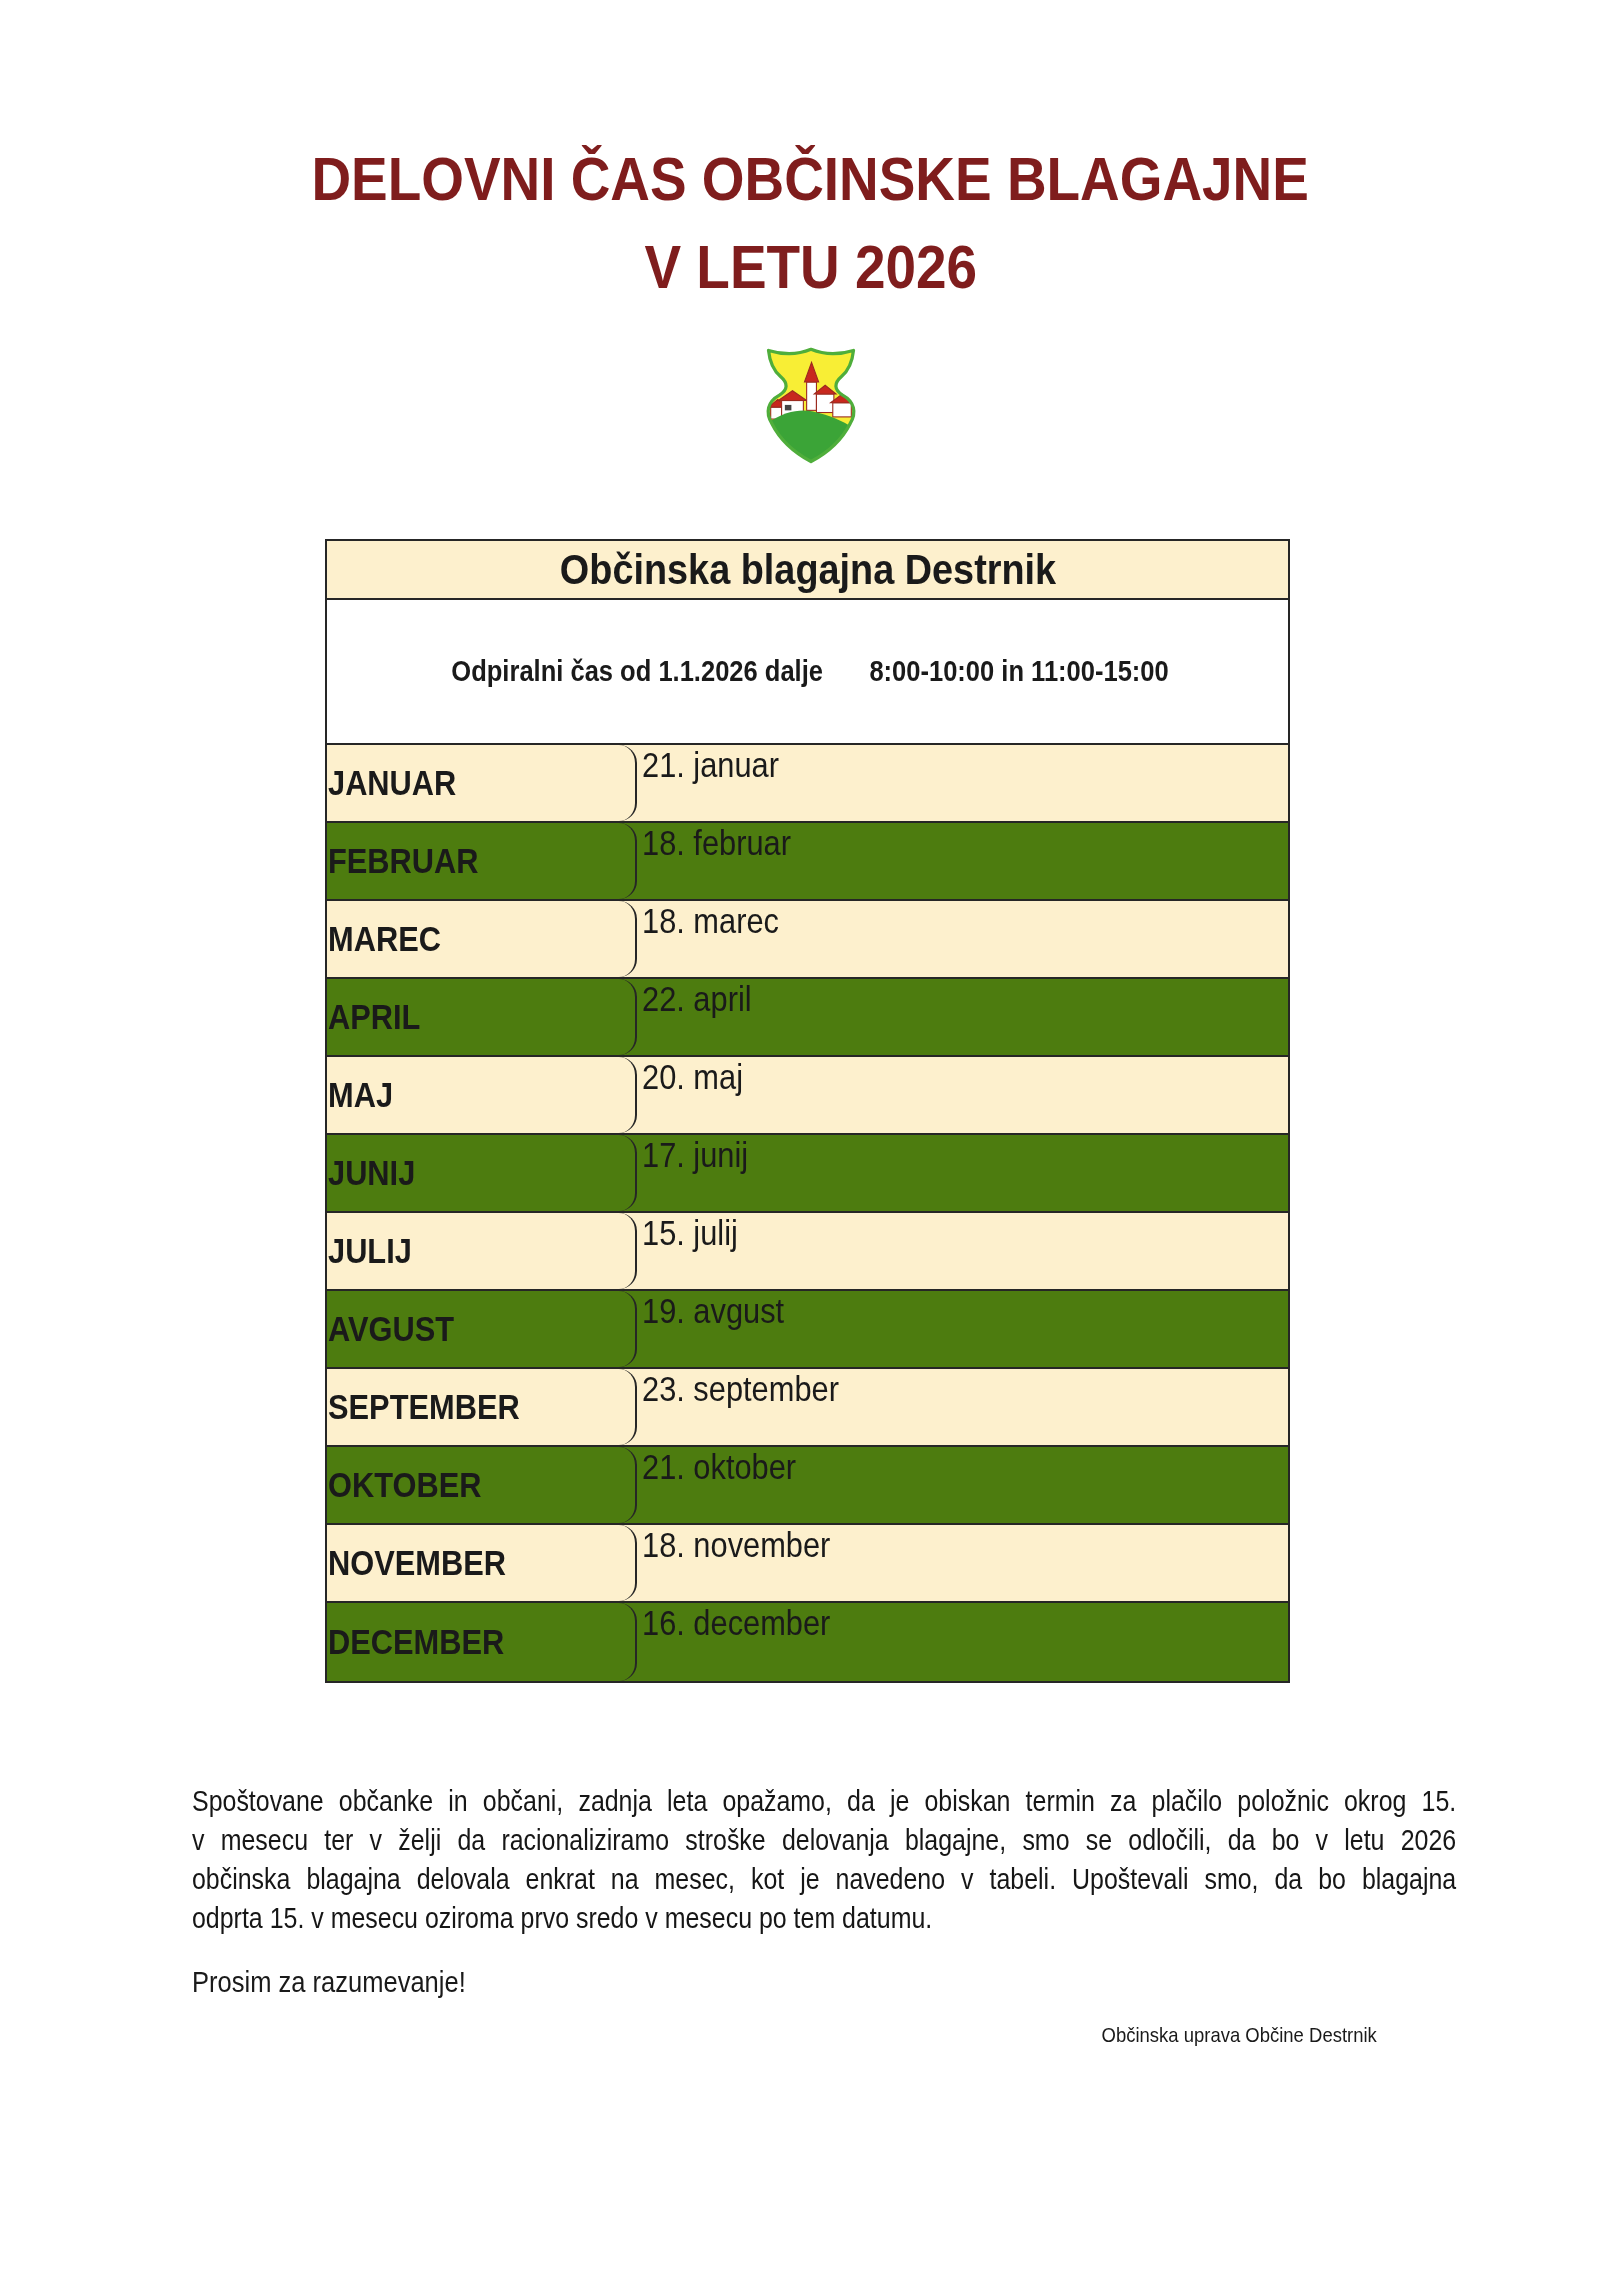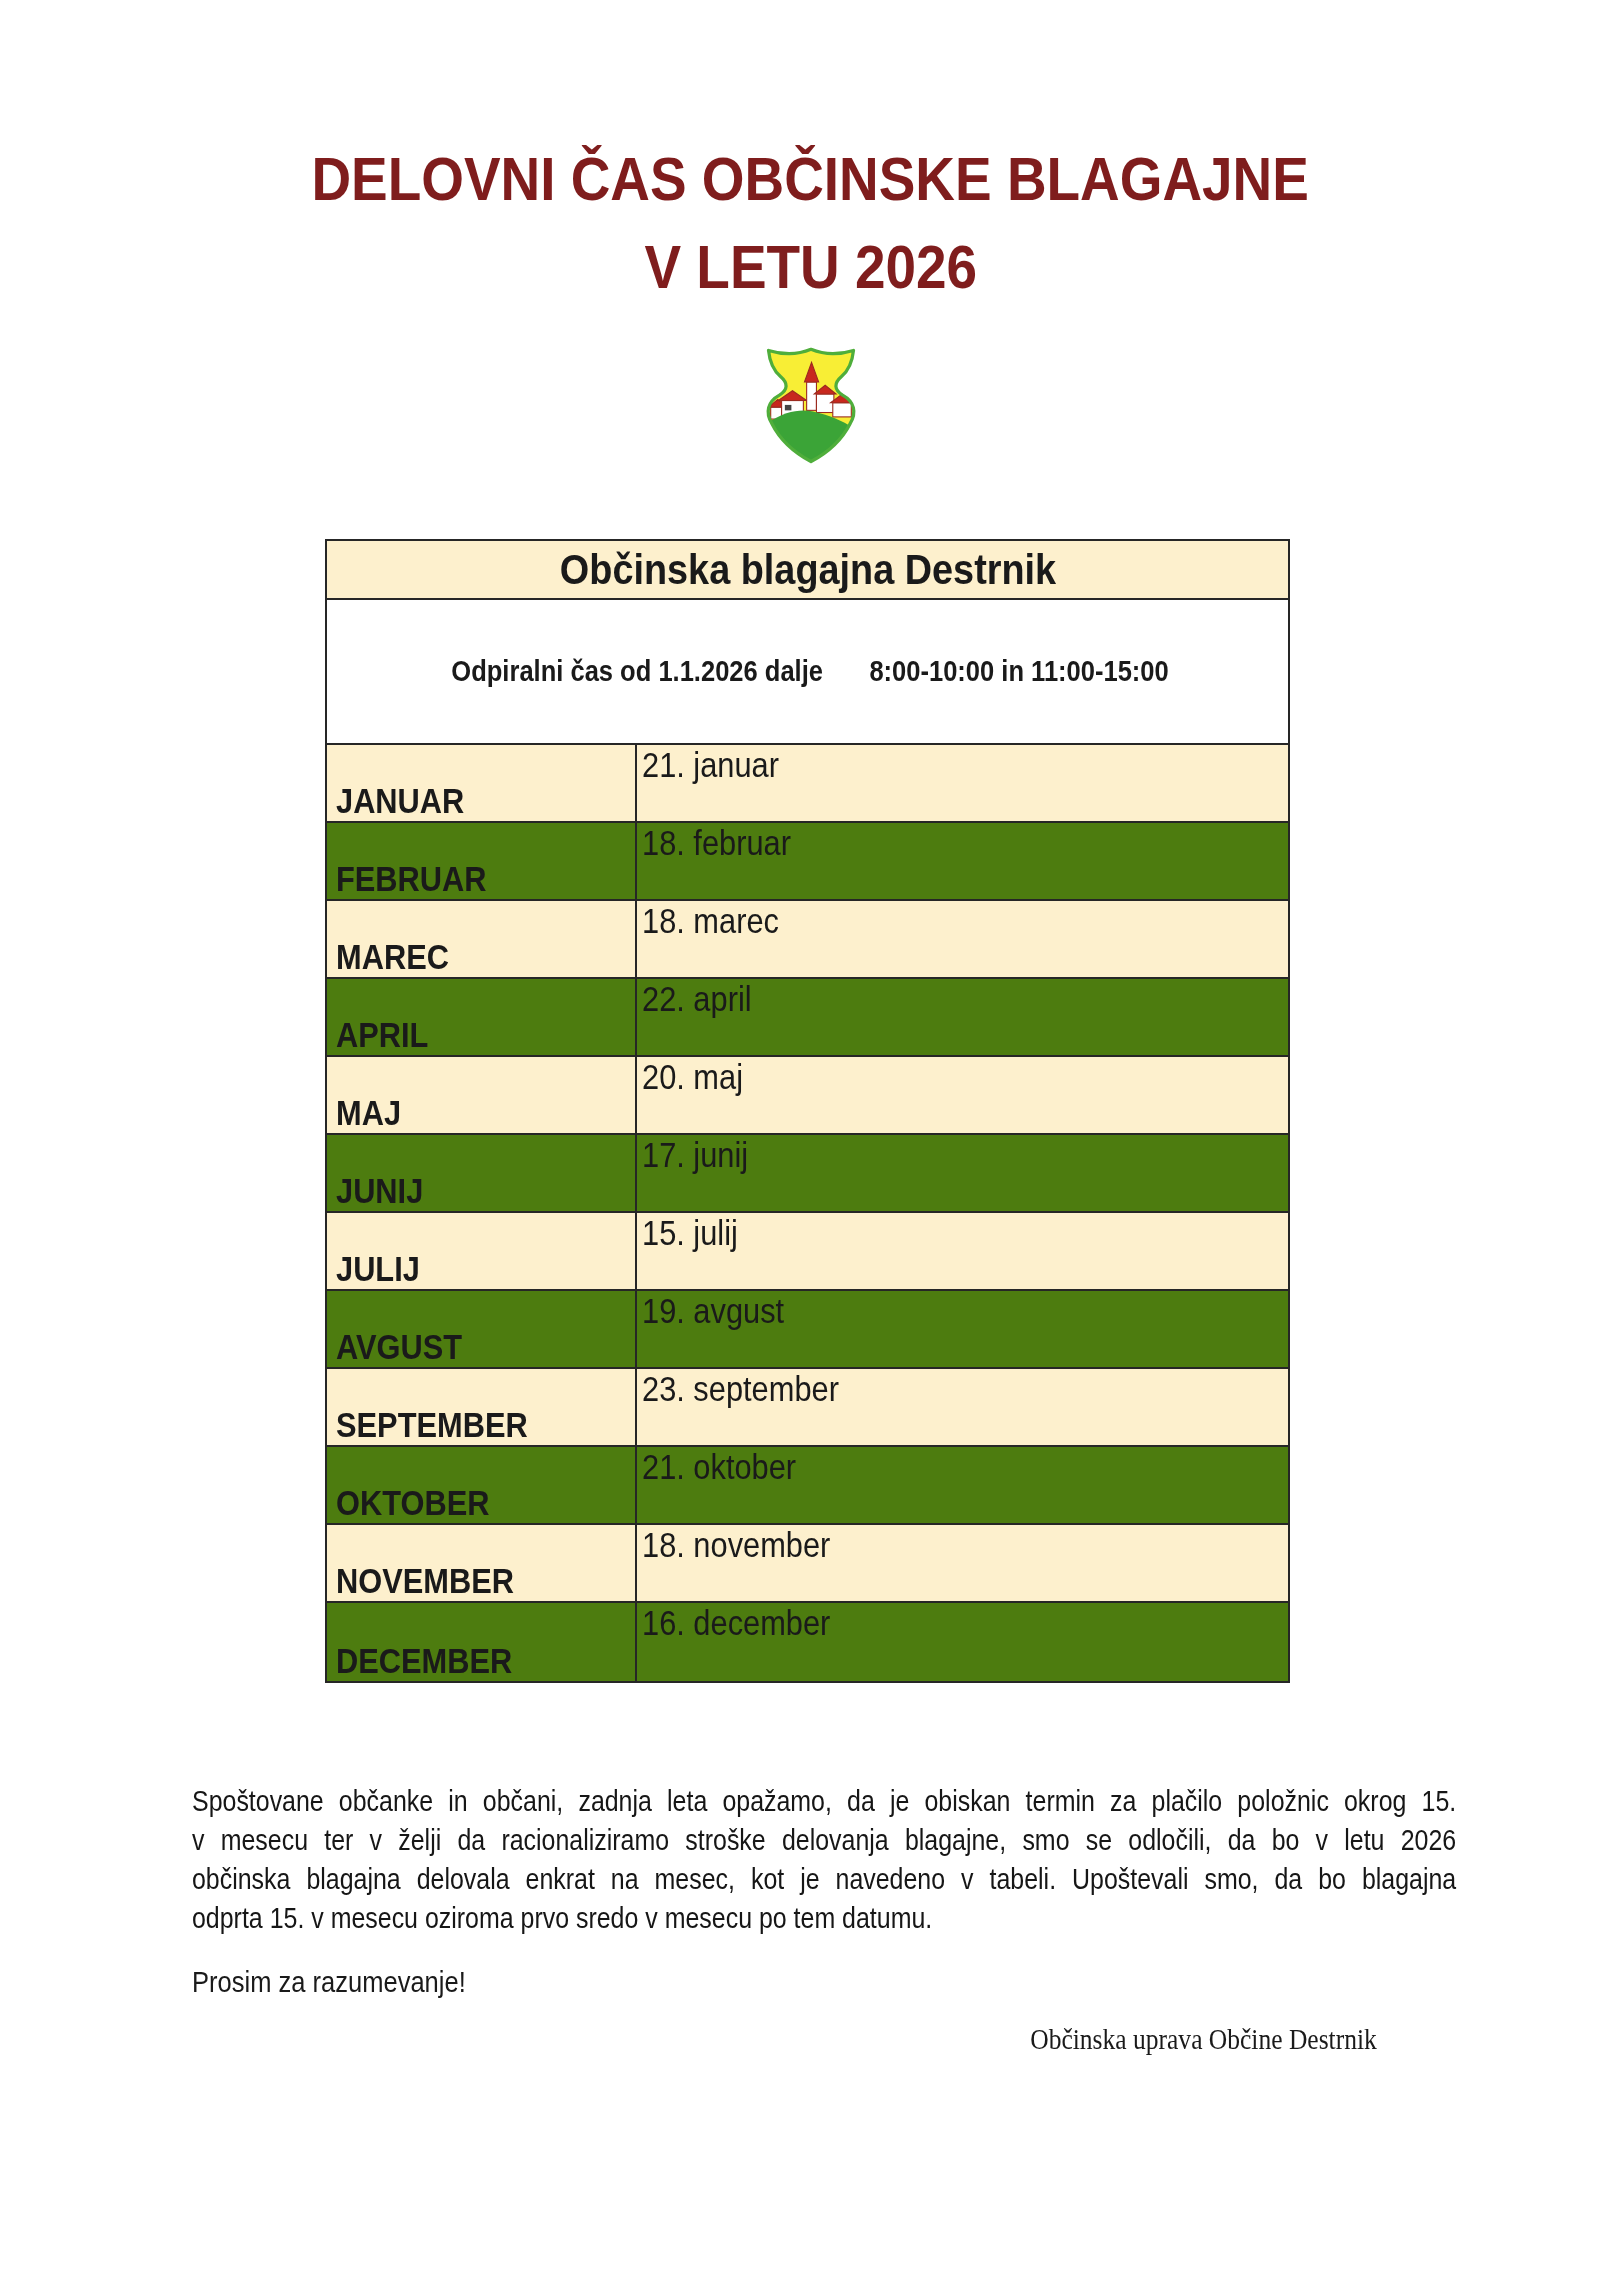--- a/index.html
+++ b/index.html
@@ -66,23 +66,23 @@
     box-sizing:border-box;
     border-bottom:2px solid #262626;
     background:#4d7c0f;
   }
   .t-row:last-child { border-bottom:none; }
   .t-row.cream-bg { background:#fdf0cd; }
   .cell-month {
     width:310px;
     box-sizing:border-box;
     border-right:2px solid #262626;
-    display:flex; align-items:flex-end;
-    padding-left:9px;
-    font-weight:bold; font-size:35px;
+    display:flex; align-items:center;
+    padding-left:1px;
+    font-weight:bold; font-size:35px;border-radius:18px;
   }
   .cell-date {
     flex:1;
     display:flex; align-items:flex-start;
     padding-left:5px;
     font-size:35px;
   }
   
   .cond  { display:inline-block; transform:scaleX(0.88); transform-origin:left center; white-space:nowrap; }
   .cond-c{ display:inline-block; transform:scaleX(0.88); transform-origin:center;      white-space:nowrap; }
@@ -97,22 +97,21 @@
     color:#161616;
   }
   .notice .jline { text-align:justify; text-align-last:justify; }
   .notice .lline { text-align:left; }
   .thanks {
     position:absolute; left:192px; top:1966px;
     font-size:29px;
   }
   .signature {
     position:absolute; right:244px; top:2023px;
-    font-size:29px;
-    font-family:Liberation Serif, serif;
+    font-size:21px;
   }
 </style>
 </head>
 <body>
 
 <div class="page">
 
   <div class="title-line" id="title1">
     <span class="inner">DELOVNI ČAS OBČINSKE BLAGAJNE</span>
   </div>

